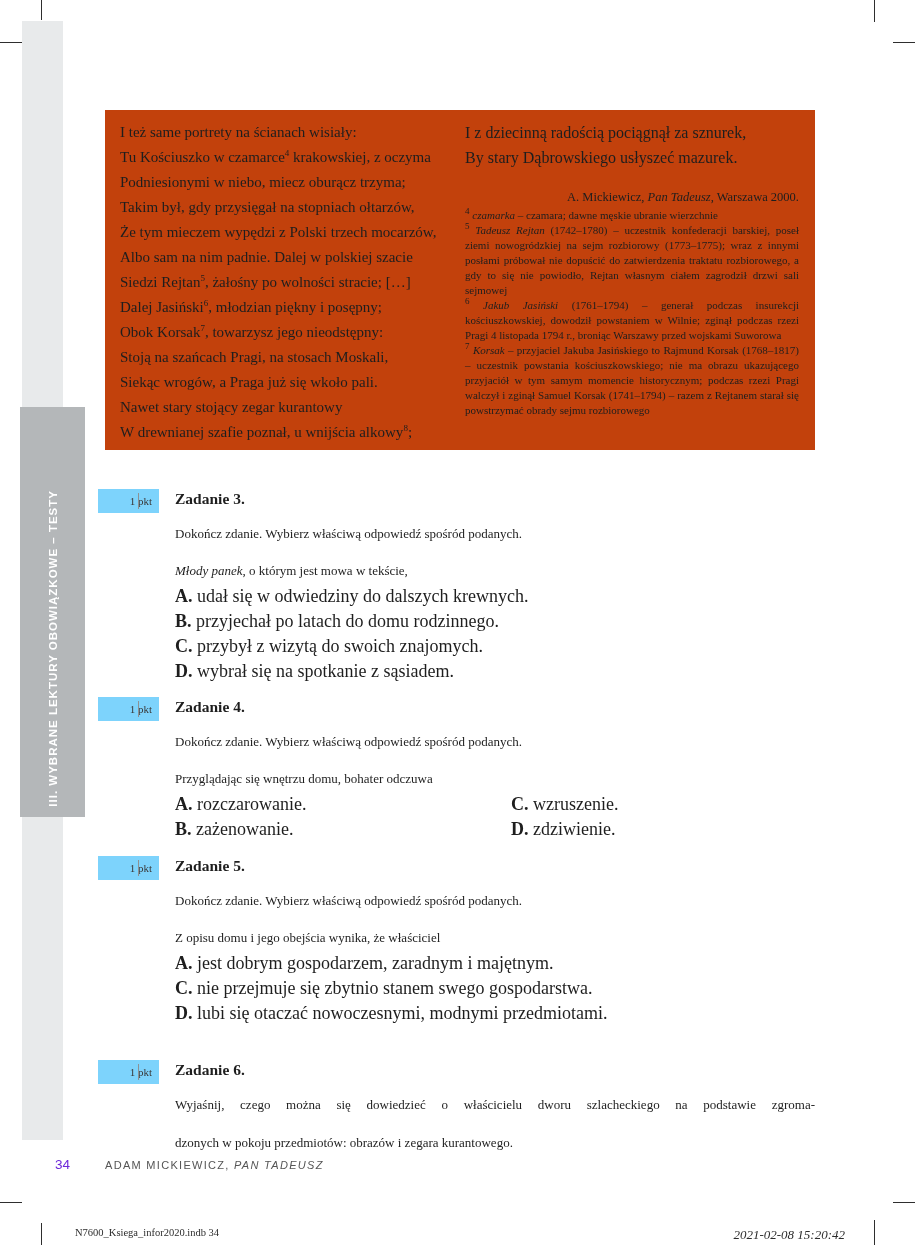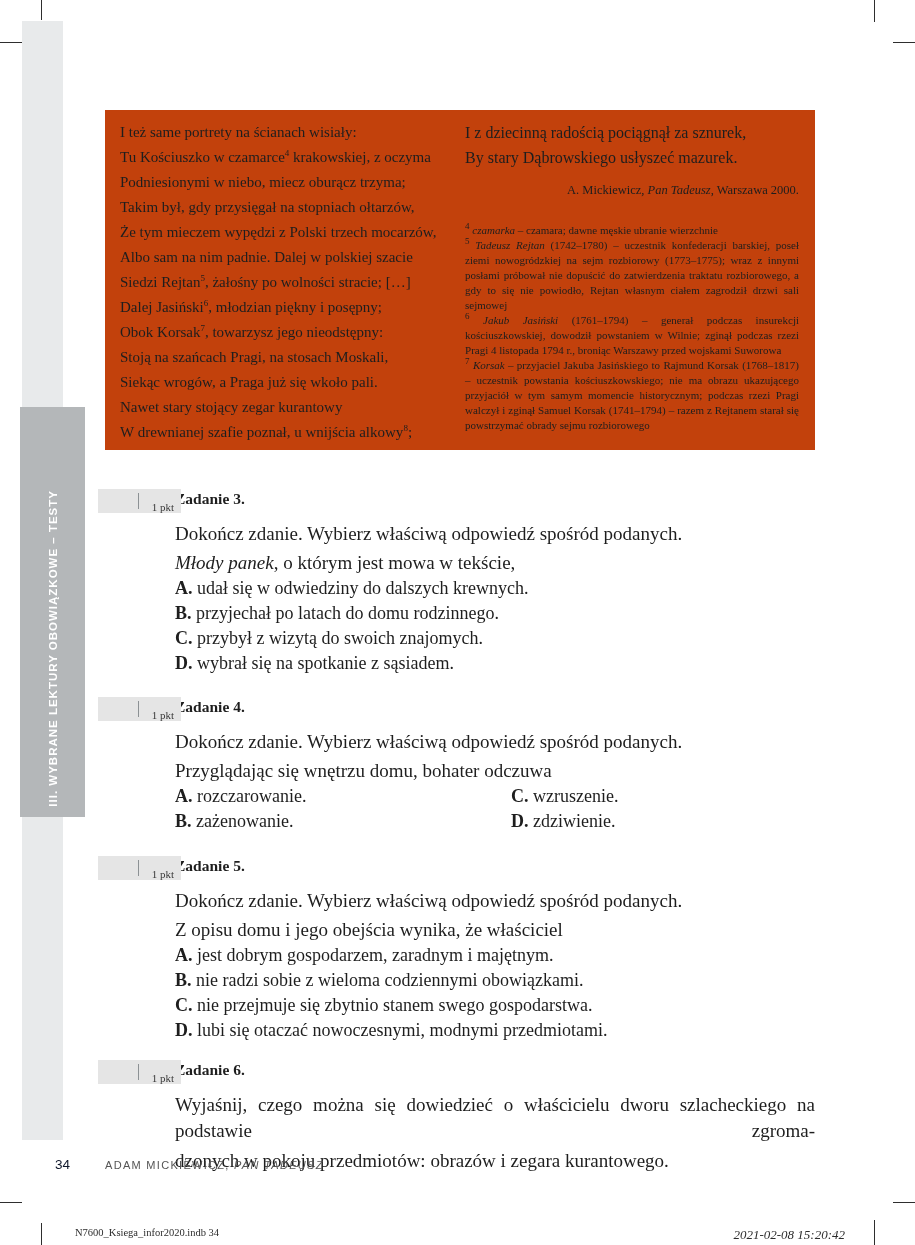--- a/index.html
+++ b/index.html
@@ -25,44 +25,44 @@
   
   .excerpt{
     position:absolute;left:105px;top:110px;width:710px;height:340px;background:#c2410c;
     box-sizing:border-box;padding:10px 16px 0 15px;
     display:flex;flex-direction:row;gap:13px;
   }
   .poem-col{width:340px;font-size:15px;line-height:25px;}
   .right-col{width:342px;}
   .right-col .poem-line{font-size:16px;line-height:25px;}
   sup{font-size:9px;line-height:0;}
-  .attribution{font-size:12.5px;line-height:20px;text-align:right;margin-top:10px;}
-  .footnotes{margin-top:23px;font-size:11px;line-height:15px;text-align:justify;}
+  .attribution{font-size:12.5px;line-height:20px;text-align:right;margin-top:17px;}
+  .footnotes{margin-top:1px;font-size:11px;line-height:15px;text-align:justify;}
   
   .tasks{position:absolute;left:175px;top:0;width:640px;}
   .task{position:absolute;left:0;width:640px;}
   .task:nth-of-type(1){top:489px;}
   .task:nth-of-type(2){top:697px;}
   .task:nth-of-type(3){top:856px;}
   .task:nth-of-type(4){top:1060px;}
   .badge{
-    position:absolute;left:-77px;top:0;width:83px;height:24px;background:#e5e5e5;
-    display:flex;align-items:flex-end;justify-content:flex-end;box-sizing:border-box;padding-right:7px;
+    position:absolute;left:-77px;top:0;width:61px;height:24px;background:#7dd3fc;
+    display:flex;align-items:center;justify-content:flex-end;box-sizing:border-box;padding-right:7px;
   }
   .badge .bar{position:absolute;left:40px;top:4px;width:1px;height:16px;background:#8c9194;}
   .badge .pts{font-size:11px;color:#3a3a3a;}
   .task h3{margin:0 0 12px 0;font-size:15.5px;line-height:20px;font-weight:bold;}
-  .task p{margin:4px 0 1px 0;font-size:19px;line-height:25px;}
+  .task p{margin:12px 0 1px 0;font-size:13px;line-height:25px;}
   .opts{font-size:18px;line-height:25px;}
   .opts.two{display:grid;grid-template-columns:336px 1fr;grid-auto-flow:column;grid-template-rows:repeat(2,25px);}
   .opt b{font-weight:bold;}
   .task p.jl{text-align:justify;text-align-last:justify;}
   .task p.body-line{line-height:26px;}
   
-  .pagenum{position:absolute;left:55px;top:1157px;font-family:"Liberation Sans", sans-serif;font-size:13.5px;color:#0f172a;}
+  .pagenum{position:absolute;left:55px;top:1157px;font-family:"Liberation Sans", sans-serif;font-size:13.5px;color:#6d28d9;}
   .bookref{
     position:absolute;left:105px;top:1159px;font-family:"Liberation Sans", sans-serif;
     font-size:11px;letter-spacing:1.3px;color:#555555;
   }
   .print-left{position:absolute;left:55px;top:1227px;font-size:10.5px;color:#2c2c2c;margin-left:20px;}
   .print-right{position:absolute;right:70px;top:1227px;font-size:13px;color:#2c2c2c;font-style:italic;}
 </style>
 </head>
 <body>
 
@@ -145,21 +145,20 @@
     <article class="task">
       <div class="badge">
         <span class="bar"></span>
         <span class="pts">1 pkt</span>
       </div>
       <h3>Zadanie 5.</h3>
       <p>Dokończ zdanie. Wybierz właściwą odpowiedź spośród podanych.</p>
       <p>Z opisu domu i jego obejścia wynika, że właściciel</p>
       <div class="opts one">
         <div class="opt"><b>A.</b><span> jest dobrym gospodarzem, zaradnym i majętnym.</span></div>
-        <div class="opt"><b>B.</b><span> nie radzi sobie z wieloma codziennymi obowiązkami.</span></div>
         <div class="opt"><b>C.</b><span> nie przejmuje się zbytnio stanem swego gospodarstwa.</span></div>
         <div class="opt"><b>D.</b><span> lubi się otaczać nowoczesnymi, modnymi przedmiotami.</span></div>
       </div>
     </article>
     <article class="task">
       <div class="badge">
         <span class="bar"></span>
         <span class="pts">1 pkt</span>
       </div>
       <h3>Zadanie 6.</h3>

